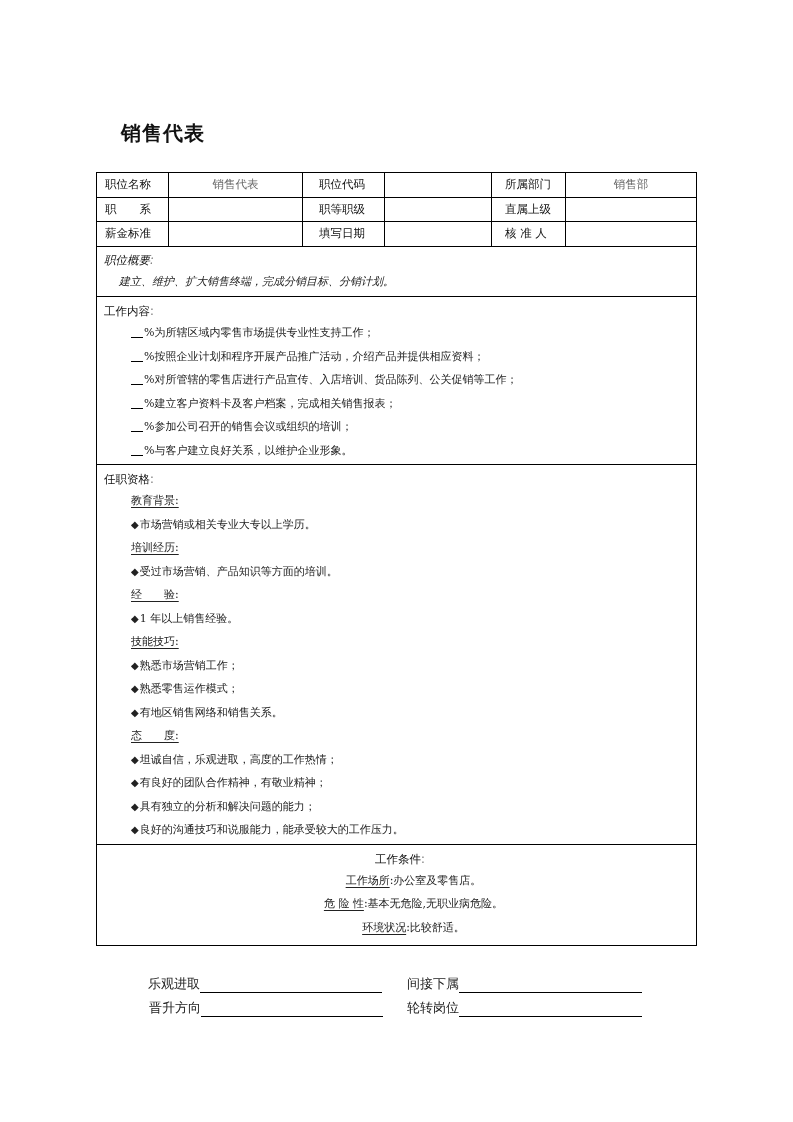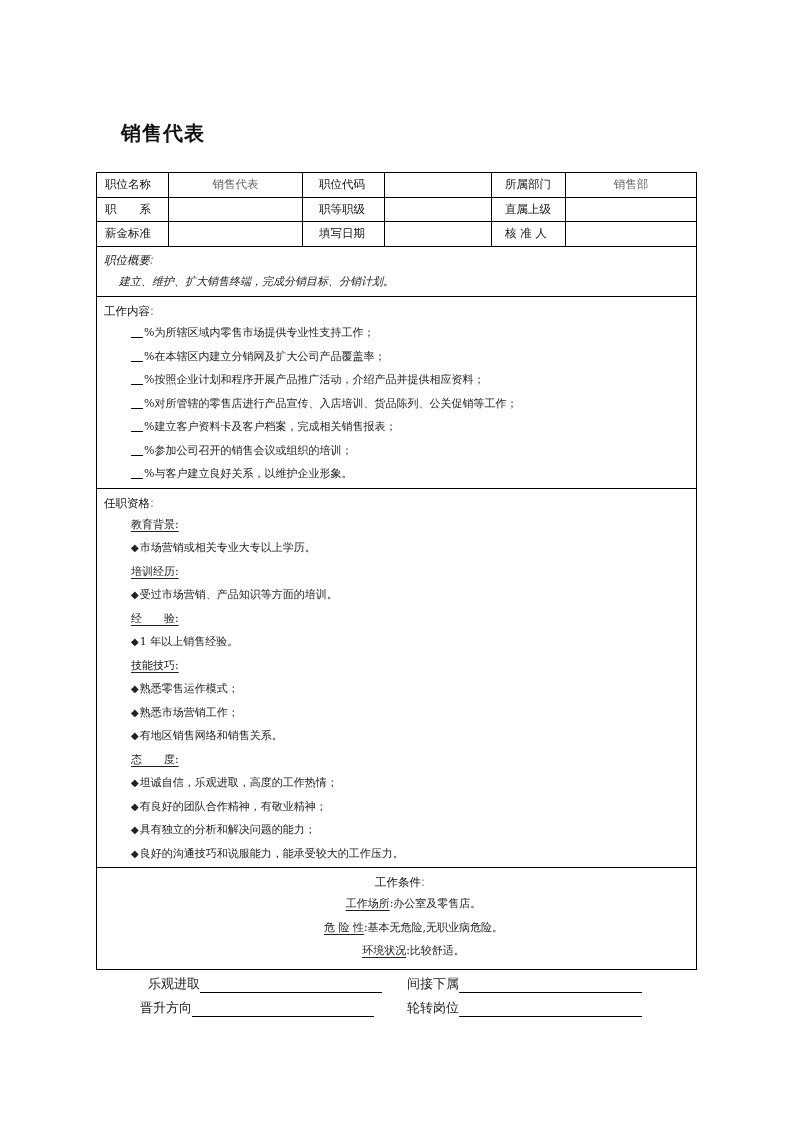--- a/index.html
+++ b/index.html
@@ -60,43 +60,42 @@
   </div>
 
   <div class="sec" style="padding-top:3px;padding-bottom:3px;font-style:italic;">
     <div class="sec-title"><span>职位概要</span><span class="colon">:</span></div>
     <div class="line" style="padding-left:22px">建立、维护、扩大销售终端，完成分销目标、分销计划。</div>
   </div>
 
   <div class="sec">
     <div class="sec-title"><span>工作内容</span><span class="colon">:</span></div>
     <div class="line"><span class="blank"></span><span>%为所辖区域内零售市场提供专业性支持工作；</span></div>
-    <div class="line"><span class="blank"></span><span>%在本辖区内建立分销网及扩大公司产品覆盖率；</span></div>
     <div class="line"><span class="blank"></span><span>%按照企业计划和程序开展产品推广活动，介绍产品并提供相应资料；</span></div>
     <div class="line"><span class="blank"></span><span>%对所管辖的零售店进行产品宣传、入店培训、货品陈列、公关促销等工作；</span></div>
     <div class="line"><span class="blank"></span><span>%建立客户资料卡及客户档案，完成相关销售报表；</span></div>
     <div class="line"><span class="blank"></span><span>%参加公司召开的销售会议或组织的培训；</span></div>
     <div class="line"><span class="blank"></span><span>%与客户建立良好关系，以维护企业形象。</span></div>
   </div>
 
   <div class="sec">
     <div class="sec-title"><span>任职资格</span><span class="colon">:</span></div>
 
     <div class="line"><span class="u">教育背景:</span></div>
     <div class="line"><span class="diamond">◆</span><span>市场营销或相关专业大专以上学历。</span></div>
 
     <div class="line"><span class="u">培训经历:</span></div>
     <div class="line"><span class="diamond">◆</span><span>受过市场营销、产品知识等方面的培训。</span></div>
 
     <div class="line"><span class="u">经　　验:</span></div>
     <div class="line"><span class="diamond">◆</span><span>1 年以上销售经验。</span></div>
 
     <div class="line"><span class="u">技能技巧:</span></div>
+    <div class="line"><span class="diamond">◆</span><span>熟悉市场营销工作；</span></div>
     <div class="line"><span class="diamond">◆</span><span>熟悉零售运作模式；</span></div>
-    <div class="line"><span class="diamond">◆</span><span>熟悉市场营销工作；</span></div>
     <div class="line"><span class="diamond">◆</span><span>有地区销售网络和销售关系。</span></div>
 
     <div class="line"><span class="u">态　　度:</span></div>
     <div class="line"><span class="diamond">◆</span><span>坦诚自信，乐观进取，高度的工作热情；</span></div>
     <div class="line"><span class="diamond">◆</span><span>有良好的团队合作精神，有敬业精神；</span></div>
     <div class="line"><span class="diamond">◆</span><span>具有独立的分析和解决问题的能力；</span></div>
     <div class="line"><span class="diamond">◆</span><span>良好的沟通技巧和说服能力，能承受较大的工作压力。</span></div>
   </div>
 
   <div class="sec" style="padding-bottom:6px;">
@@ -108,20 +107,20 @@
 </div>
 
 <div class="frow" style="left:148px; top:975px;">
   <span class="fl">乐观进取</span>
   <span class="fline" style="width:182px"></span>
 </div>
 <div class="frow" style="left:407px; top:975px;">
   <span class="fl">间接下属</span>
   <span class="fline" style="width:183px"></span>
 </div>
-<div class="frow" style="left:140px; top:999px;">
+<div class="frow" style="left:149px; top:999px;">
   <span class="fl">晋升方向</span>
   <span class="fline" style="width:182px"></span>
 </div>
 <div class="frow" style="left:407px; top:999px;justify-content:center;">
   <span class="fl">轮转岗位</span>
   <span class="fline" style="width:183px"></span>
 </div>
 
 </body></html>

